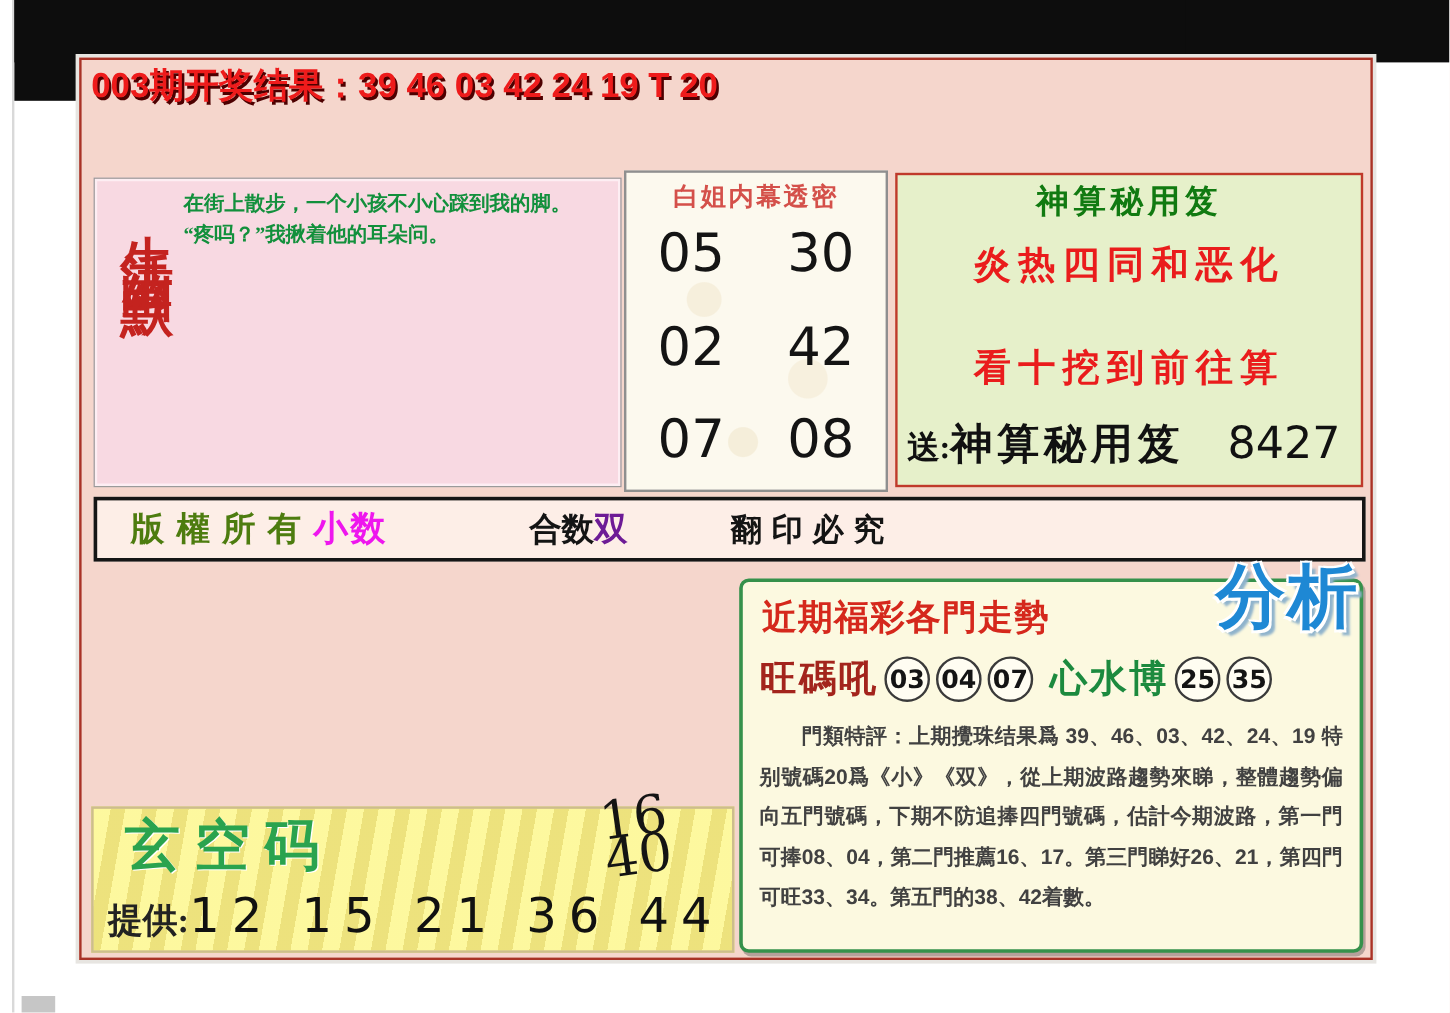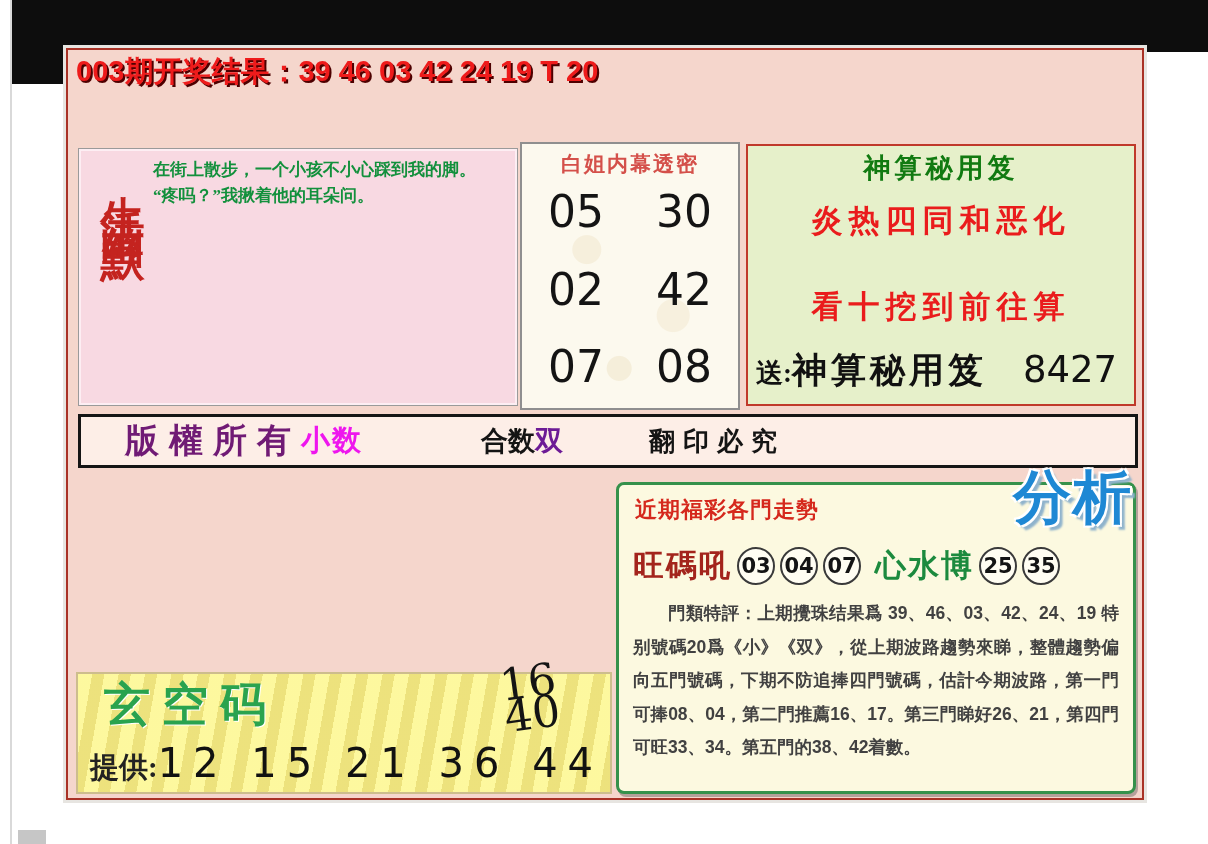--- a/index.html
+++ b/index.html
@@ -61,21 +61,21 @@
   .secret-line2{position:absolute;left:0;right:0;top:140px;text-align:center;font-size:31px;font-weight:700;color:#ea1c1c;
          font-family:"Liberation Serif",serif;letter-spacing:6px;white-space:nowrap;}
   .secret-gift{position:absolute;left:8px;bottom:10px;display:flex;align-items:baseline;white-space:nowrap;}
   .secret-gift .glabel{font-size:27px;font-weight:900;color:#111;font-family:"Liberation Serif",serif;}
   .secret-gift .gtext{font-size:35px;font-weight:700;color:#111;font-family:"Liberation Serif",serif;letter-spacing:4px;}
   .secret-gift .gnum{font-size:37px;color:#111;font-family:"DejaVu Sans",sans-serif;margin-left:36px;}
 
   
   .copybar{position:absolute;left:10px;top:364px;width:1054px;height:48px;background:#fdeee7;border:3px solid #151515;
          display:flex;align-items:center;font-family:"Liberation Serif",serif;white-space:nowrap;}
-  .cb-left{margin-left:44px;font-size:34px;font-weight:800;color:#701a75;letter-spacing:10px;}
+  .cb-left{margin-left:28px;font-size:28px;font-weight:800;color:#4d7c0f;letter-spacing:10px;}
   .cb-predict{margin-left:52px;font-size:26px;font-weight:800;color:#2f9e5b;letter-spacing:2px;}
   .cb-predval{font-size:29px;font-weight:800;color:#ee16ee;letter-spacing:2px;}
   .cb-sum{margin-left:118px;font-size:27px;font-weight:900;color:#141414;}
   .cb-sumval{font-size:28px;font-weight:800;color:#6d1b96;}
   .cb-right{margin-left:86px;font-size:26px;font-weight:800;color:#141414;letter-spacing:8px;}
 
   
   .money{position:absolute;left:8px;top:420px;width:532px;height:198px;background:#f1edd5;}
   .money-icon{position:absolute;left:36px;top:6px;}
   .money-title{position:absolute;left:118px;top:-2px;font-size:50px;font-weight:900;color:#1e9bd7;letter-spacing:4px;
@@ -94,21 +94,21 @@
        font-family:"Liberation Serif",serif;letter-spacing:12px;text-shadow:1px 1px 0 #fff;}
   .xuan-hand{position:absolute;right:52px;top:-8px;transform:rotate(-8deg);color:#141414;
        font-family:"DejaVu Serif",serif;font-size:44px;line-height:0.72;text-align:center;}
   .xuan-provide{position:absolute;left:12px;bottom:4px;display:flex;align-items:baseline;white-space:nowrap;}
   .xuan-provide .plabel{font-size:29px;font-weight:900;color:#222;font-family:"Liberation Serif",serif;}
   .xuan-provide .pnums{font-size:40px;color:#111;font-family:"DejaVu Sans",sans-serif;letter-spacing:10px;}
 
   
   .analysis{position:absolute;left:548px;top:432px;width:514px;height:306px;background:#fcf9e0;
        border:3px solid #35914b;border-radius:8px;box-shadow:2px 3px 0 rgba(60,60,60,.35);}
-  .ana-red{position:absolute;left:16px;top:10px;font-size:22px;font-weight:900;color:#d5281c;letter-spacing:1px;white-space:nowrap;}
+  .ana-red{position:absolute;left:16px;top:10px;font-size:29px;font-weight:900;color:#d5281c;letter-spacing:1px;white-space:nowrap;}
   .ana-blue{position:absolute;right:0px;top:-26px;font-size:58px;font-weight:900;color:#1e88d4;letter-spacing:2px;
        text-shadow:-2px -2px 0 #fff,2px -2px 0 #fff,-2px 2px 0 #fff,2px 2px 0 #fff,5px 5px 2px #8fb3cc;}
   .ana-row{position:absolute;left:14px;top:60px;display:flex;align-items:center;white-space:nowrap;}
   .ana-hot-label{font-size:31px;font-weight:900;color:#a3241c;font-family:"Liberation Serif",serif;letter-spacing:2px;}
   .ana-fav-label{font-size:31px;font-weight:900;color:#1c8a3e;font-family:"Liberation Serif",serif;letter-spacing:2px;margin-left:14px;}
   .ball{display:inline-flex;align-items:center;justify-content:center;width:34px;height:34px;border:2px solid #3a3a3a;
        border-radius:50%;background:#fffdf2;font-size:21px;font-weight:700;color:#141414;
        font-family:"DejaVu Sans",sans-serif;margin-left:5px;}
   .ana-para{position:absolute;left:14px;right:14px;top:112px;font-size:17.5px;font-weight:700;color:#414141;
        line-height:1.92;text-align:justify;text-indent:2em;font-family:"Liberation Sans",sans-serif;}

